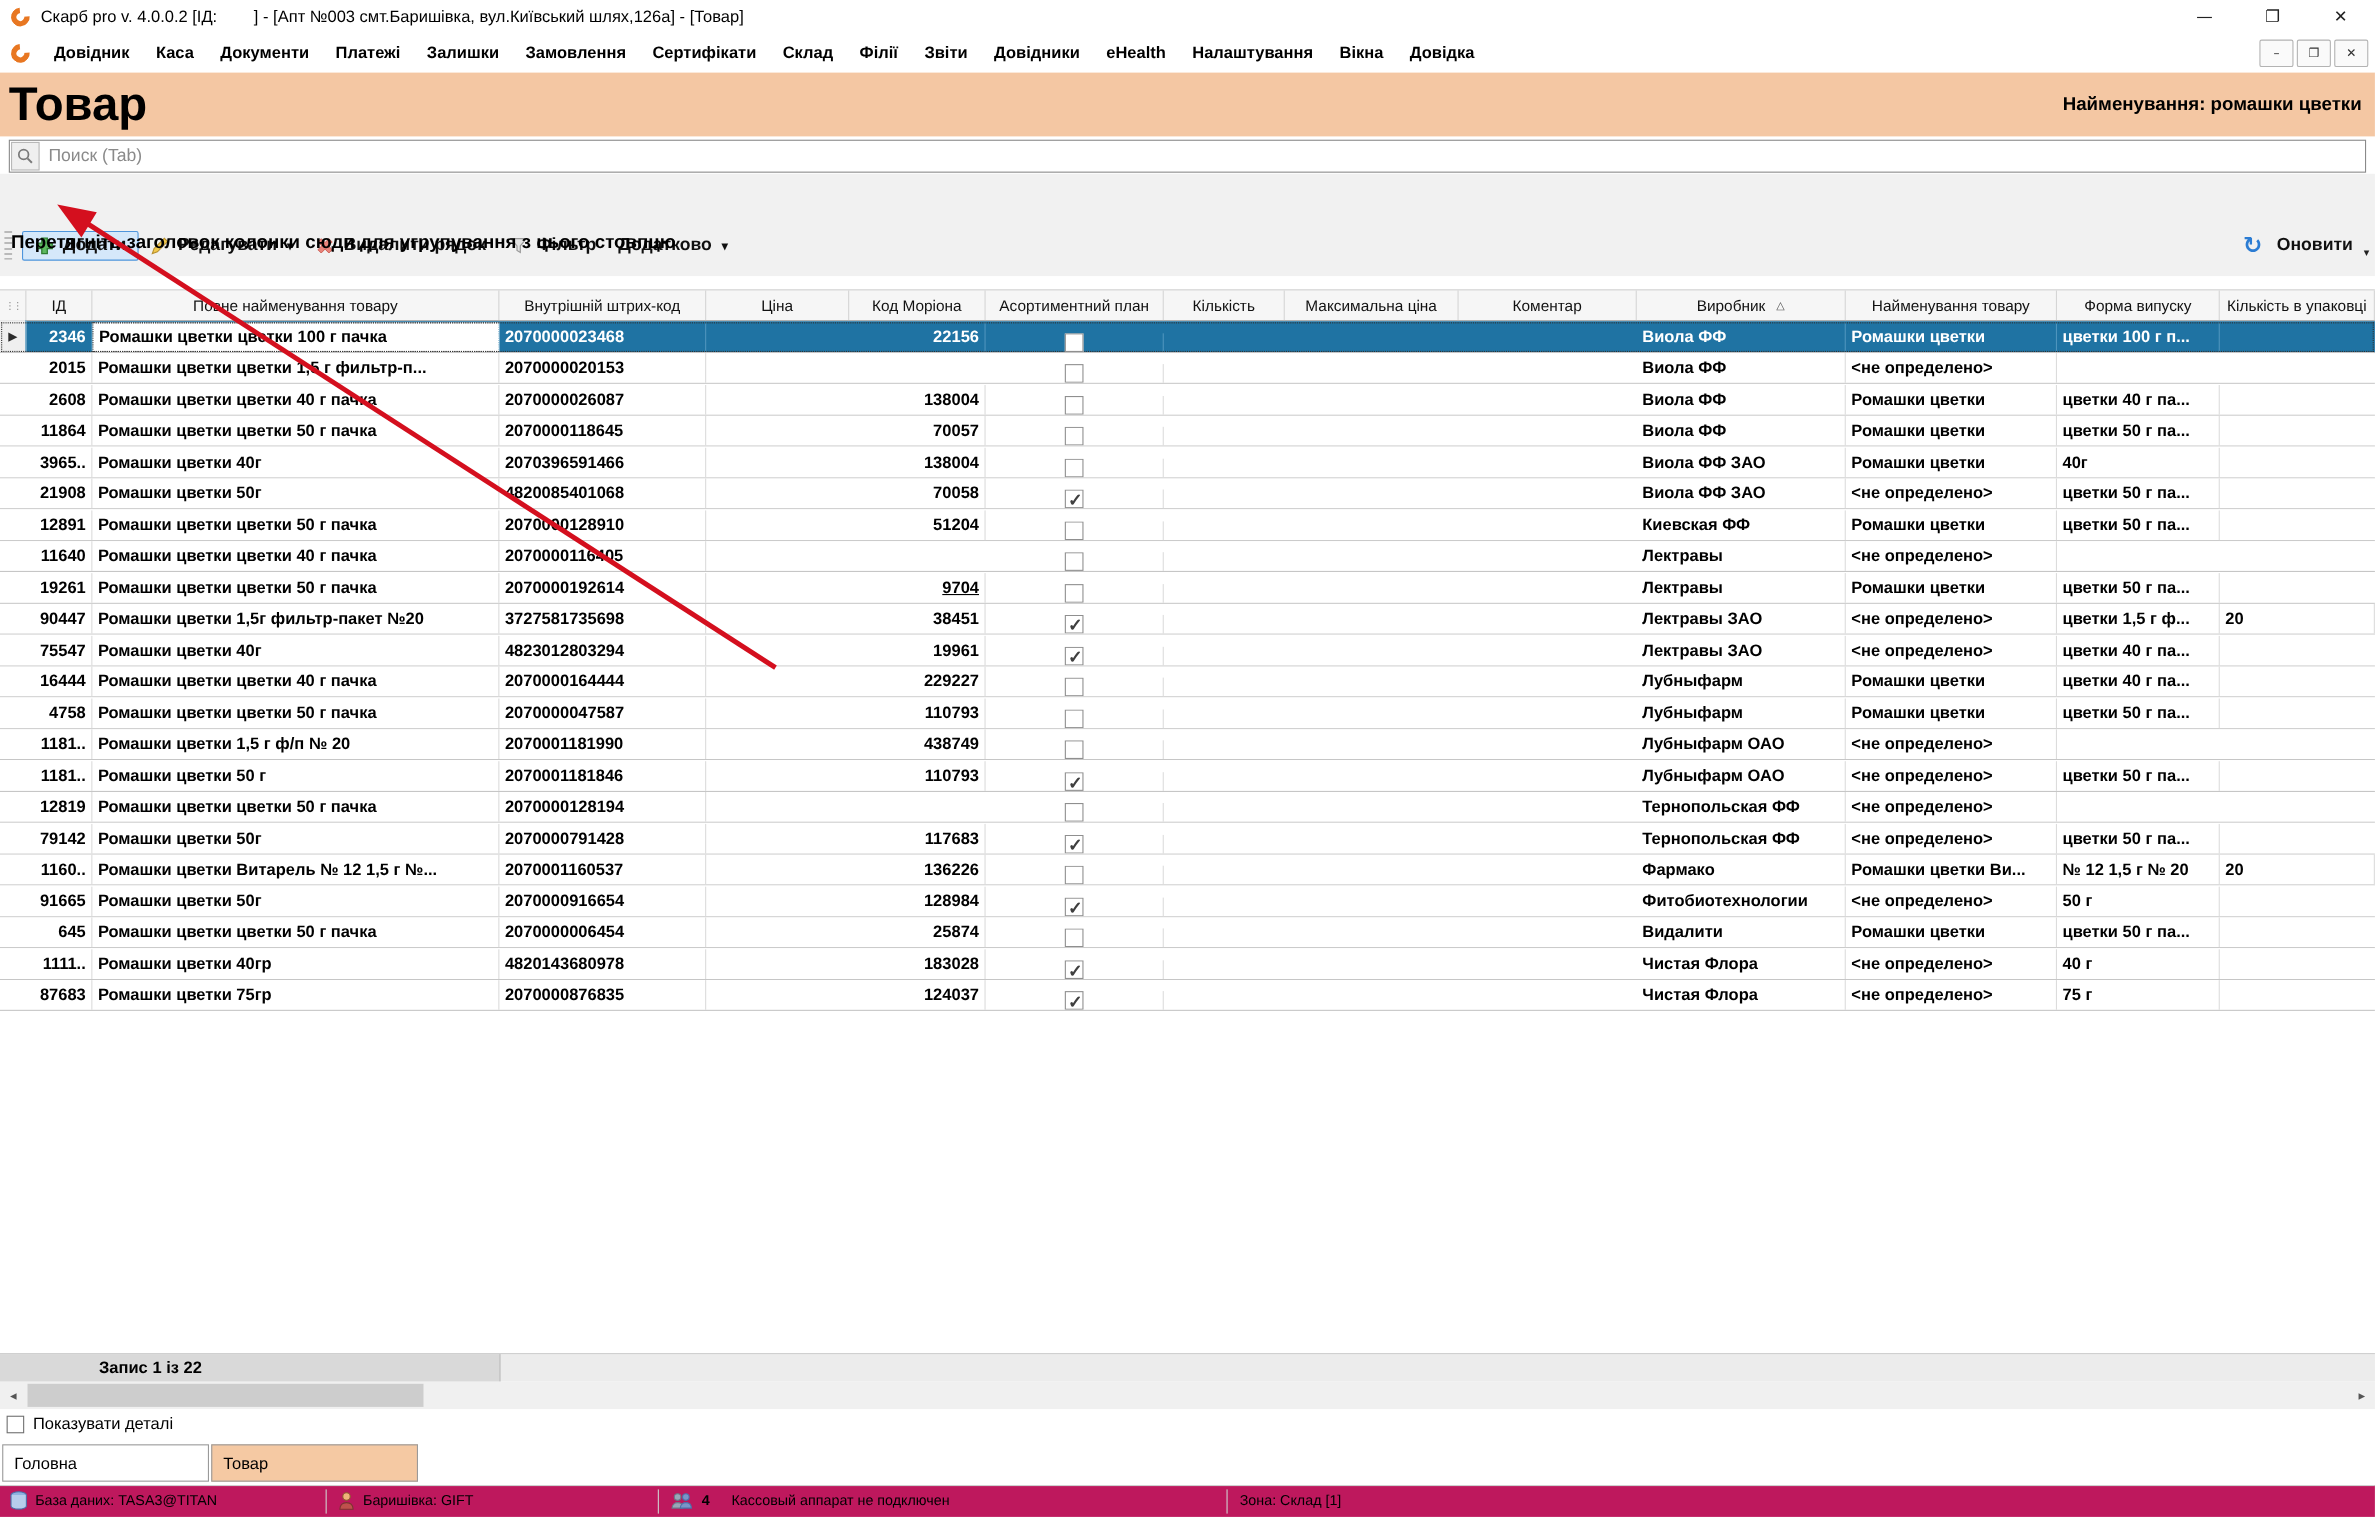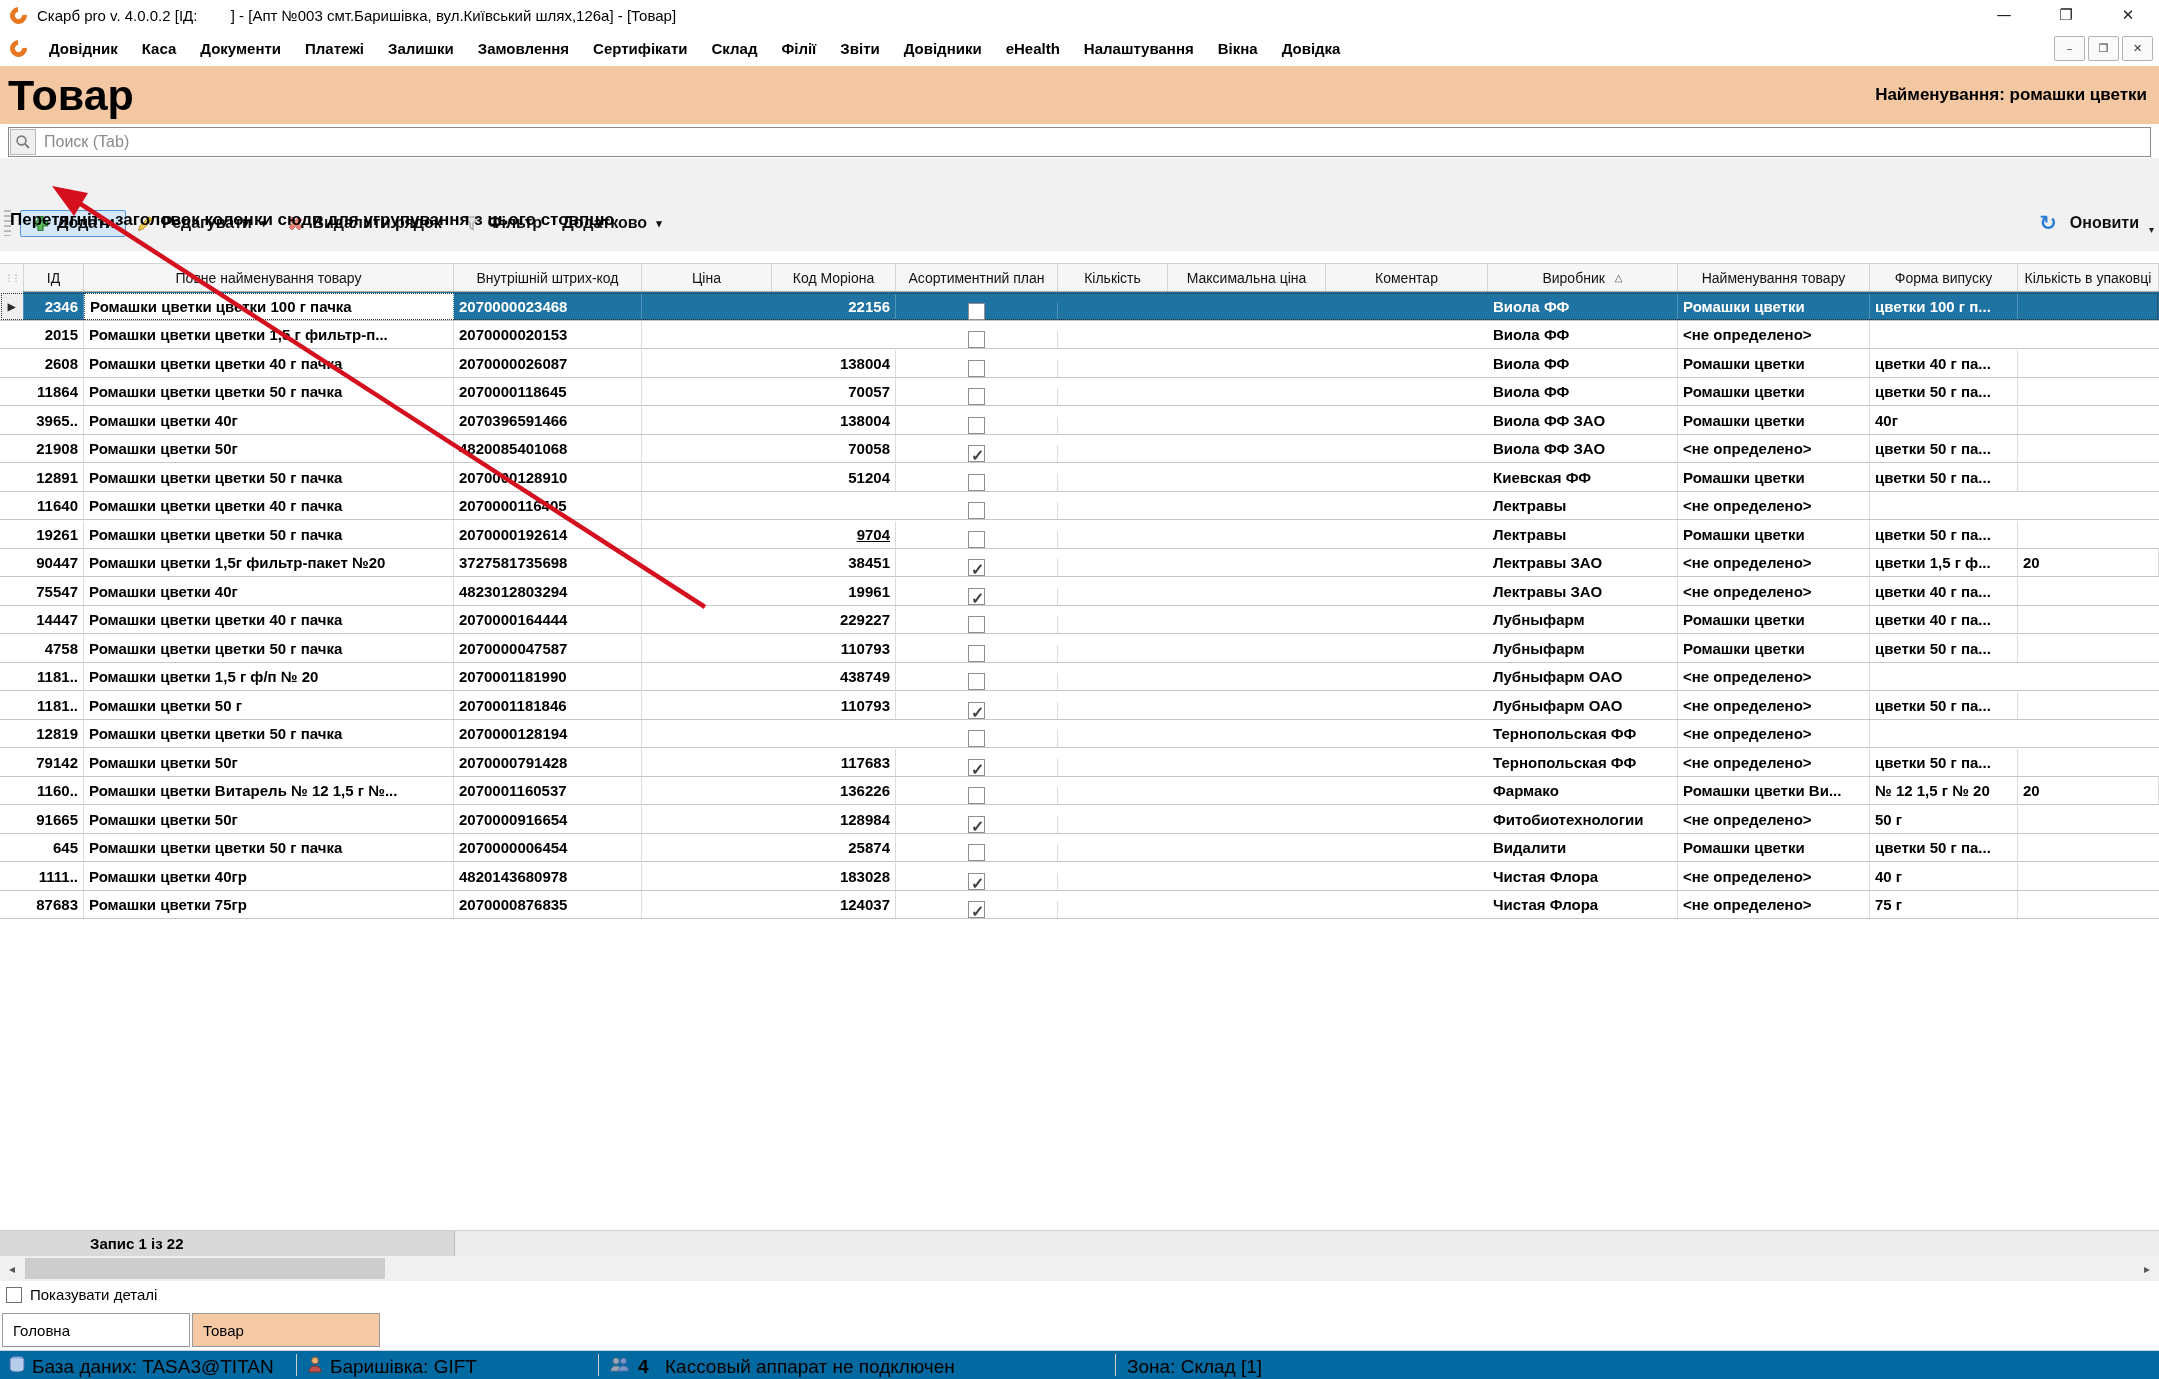--- a/index.html
+++ b/index.html
@@ -91,22 +91,22 @@
   .hscroll{position:absolute;top:1256px;left:0;width:2159px;height:25px;background:#F0F0F0;}
   .hs-arrow{position:absolute;top:0;width:24px;height:25px;display:flex;align-items:center;
             justify-content:center;color:#555;font-size:12px;}
   .hs-thumb{position:absolute;left:25px;top:2px;width:360px;height:21px;background:#CDCDCD;}
   .details{position:absolute;top:1286px;left:6px;display:flex;align-items:center;gap:8px;font-size:15px;}
   .cb2{width:16px;height:16px;border:1px solid #707070;background:#fff;box-sizing:border-box;}
   .tabs{position:absolute;top:1313px;left:2px;height:34px;display:flex;}
   .tab{box-sizing:border-box;border:1px solid #9A9A9A;background:#fff;width:188px;height:34px;
        font-size:15px;padding:8px 0 0 10px;}
   .tab.active{background:#F5C9A3;margin-left:2px;}
-  .statusbar{position:absolute;top:1350px;left:0;width:2159px;height:29px;background:#0369a1;
-             border-top:1px solid #CFCFCF;font-size:19px;box-sizing:border-box;}
+  .statusbar{position:absolute;top:1350px;left:0;width:2159px;height:29px;background:#be185d;
+             border-top:1px solid #CFCFCF;font-size:13px;box-sizing:border-box;}
   .sb-item{position:absolute;top:5px;white-space:nowrap;}
   .sb-sep{position:absolute;top:3px;width:1px;height:22px;background:#CFCFCF;}
   .sb-icon{position:absolute;top:4px;}
 
   .overlay{position:absolute;top:0;left:0;z-index:50;pointer-events:none;}
 </style>
 </head>
 <body>
 
 <div id="app">
@@ -446,21 +446,21 @@
           <div class="td al-right" style="width: 110px;"></div>
           <div class="td al-right" style="width: 158px;"></div>
           <div class="td al-left" style="width: 162px;"></div>
           <div class="td al-left" style="width: 190px;">Лектравы ЗАО</div>
           <div class="td al-left" style="width: 192px;">&lt;не определено&gt;</div>
           <div class="td al-left" style="width: 148px;">цветки 40 г па...</div>
           <div class="td al-left" style="width: 141px;"></div>
         </div>
         <div class="tr">
           <div class="td al-center ind" style="width: 24px;"></div>
-          <div class="td al-right" style="width: 60px;">14447</div>
+          <div class="td al-right" style="width: 60px;">16444</div>
           <div class="td al-left" style="width: 370px;">Ромашки цветки цветки 40 г пачка</div>
           <div class="td al-left" style="width: 188px;">2070000164444</div>
           <div class="td al-right" style="width: 130px;"></div>
           <div class="td al-right" style="width: 124px;">229227</div>
           <div class="td al-center" style="width: 162px;">
             <span class="cb"></span>
           </div>
           <div class="td al-right" style="width: 110px;"></div>
           <div class="td al-right" style="width: 158px;"></div>
           <div class="td al-left" style="width: 162px;"></div>

